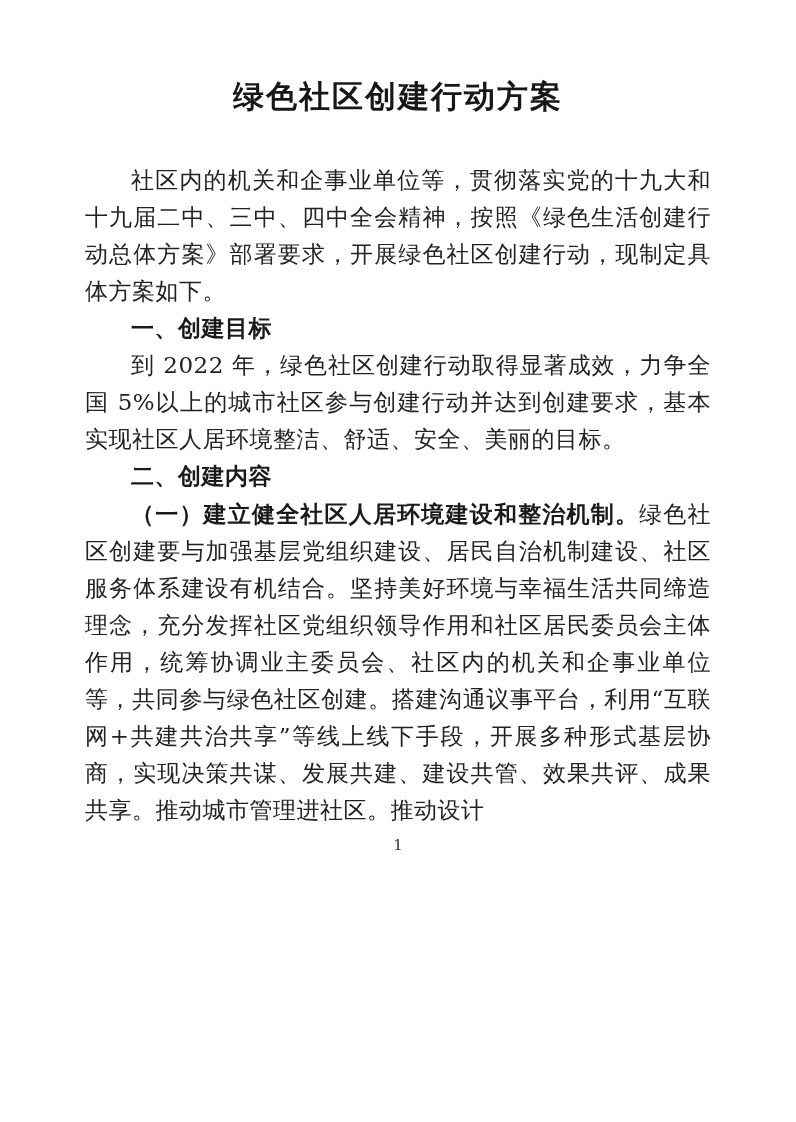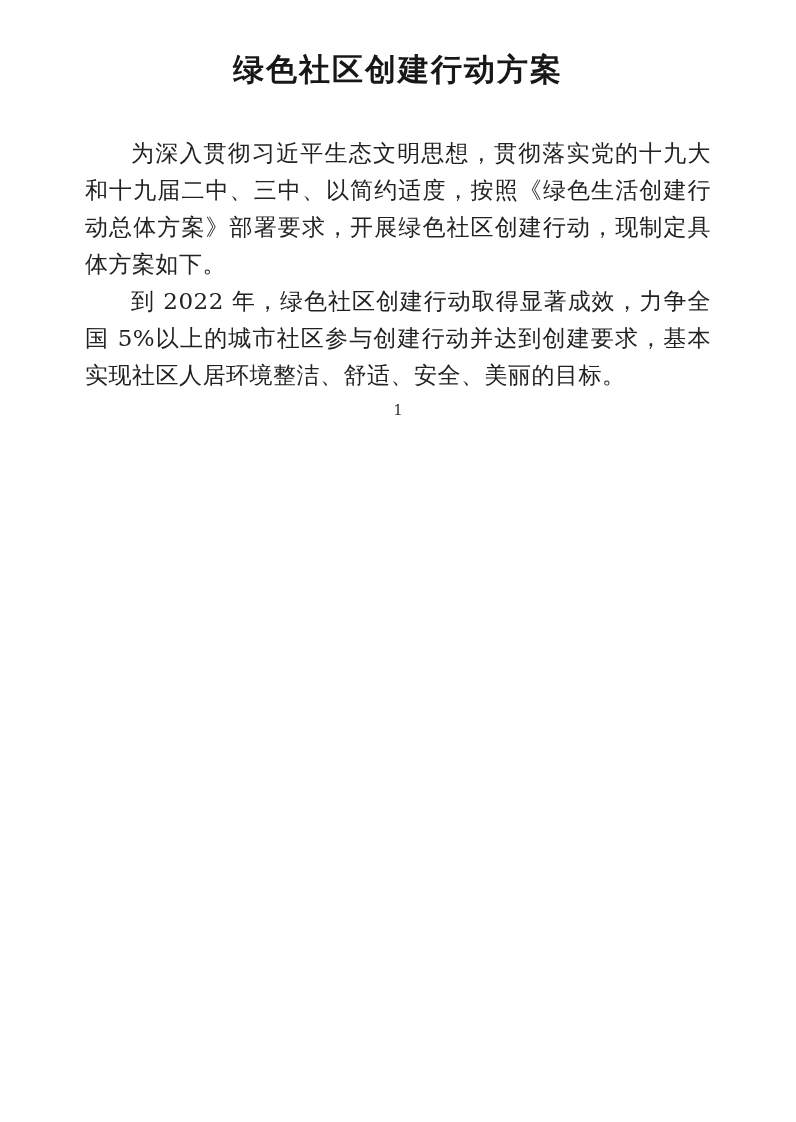--- a/index.html
+++ b/index.html
@@ -11,21 +11,21 @@
   body {
     width: 796px;
     height: 1122px;
     overflow: hidden;
     font-family: "DejaVu Serif", "Liberation Serif", serif;
     color: #1e1e1e;
   }
   .page {
     width: 796px;
     height: 1122px;
-    padding: 49px 85px 0 85px;
+    padding: 76px 85px 0 85px;
     background: #ffffff;
   }
   .doc-title {
     font-size: 31px;
     font-weight: 700;
     line-height: 40px;
     text-align: center;
     margin: 0 0 46px 0;
     letter-spacing: 2px;
     color: #171717;
@@ -63,23 +63,26 @@
     color: #333333;
   }
 </style>
 </head>
 <body>
 
 <div class="page">
 
   <h1 class="doc-title">绿色社区创建行动方案</h1>
 
-  <p class="para">为深入贯彻习近平生态文明思想，贯彻落实党的十九大和十九届二中、三中、以简约适度，按照《绿色生活创建行动总体方案》部署要求，开展绿色社区创建行动，现制定具体方案如下。</p>
+  <p class="para">社区内的机关和企事业单位等，贯彻落实党的十九大和十九届二中、三中、四中全会精神，按照《绿色生活创建行动总体方案》部署要求，开展绿色社区创建行动，现制定具体方案如下。</p>
 
+  <p class="section-heading">一、创建目标</p>
 
 
   <p class="para">到 2022 年，绿色社区创建行动取得显著成效，力争全国 5%以上的城市社区参与创建行动并达到创建要求，基本实现社区人居环境整洁、舒适、安全、美丽的目标。</p>
 
+  <p class="section-heading">二、创建内容</p>
 
+  <p class="para"><span class="lead-bold">（一）建立健全社区人居环境建设和整治机制。</span><span>绿色社区创建要与加强基层党组织建设、居民自治机制建设、社区服务体系建设有机结合。坚持美好环境与幸福生活共同缔造理念，充分发挥社区党组织领导作用和社区居民委员会主体作用，统筹协调业主委员会、社区内的机关和企事业单位等，共同参与绿色社区创建。搭建沟通议事平台，利用“互联网+共建共治共享”等线上线下手段，开展多种形式基层协商，实现决策共谋、发展共建、建设共管、效果共评、成果共享。推动城市管理进社区。推动设计</span></p>
 
   <div class="page-number">1</div>
 
 </div>
 
 </body></html>

